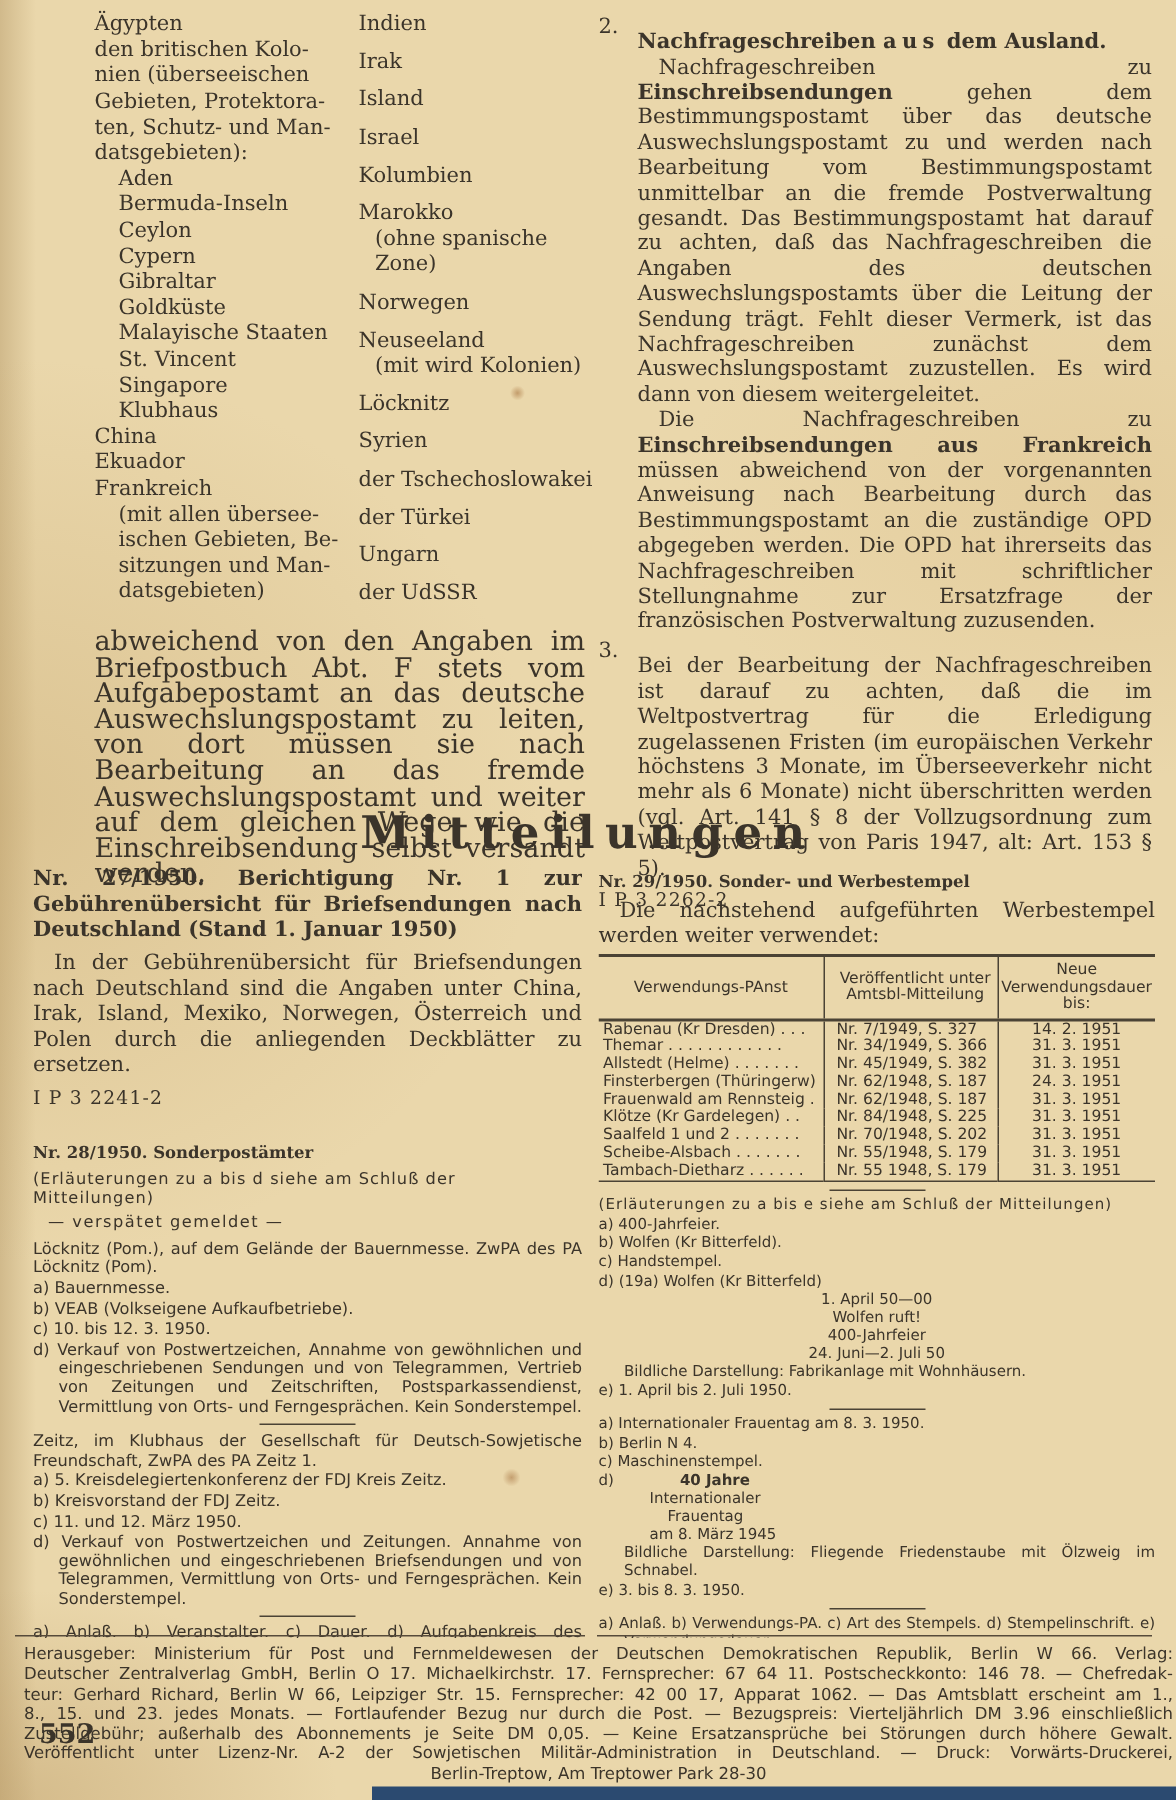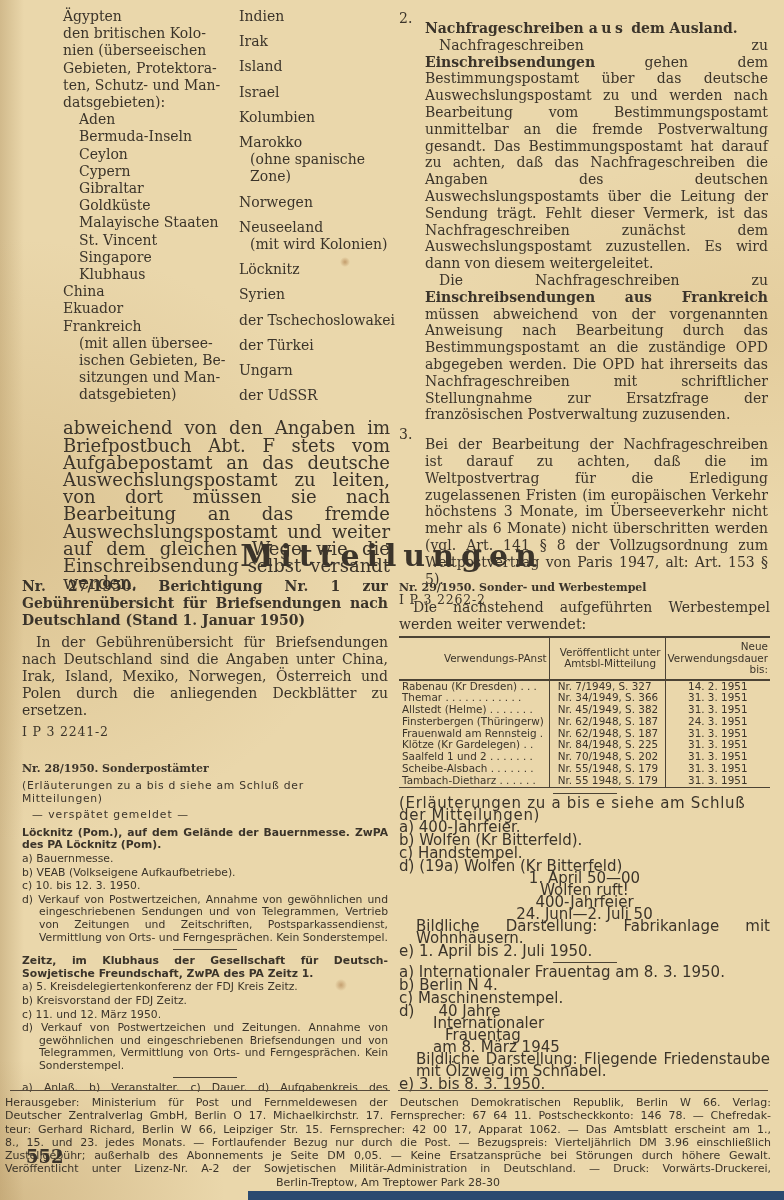--- a/index.html
+++ b/index.html
@@ -36,47 +36,47 @@
   
   .mit-title{position:absolute;top:538px;left:0;width:100%;text-align:center;
     font-size:30px;font-weight:bold;letter-spacing:7px;}
   .mit-col{position:absolute;top:578px;max-height:514px;overflow:hidden;}
   .mit-left{left:22px;width:366px;}
   .mit-right{left:399px;width:371px;}
   .h-bold{font-weight:bold;font-size:14px;line-height:17px;text-align:justify;}
   .h-bold2{font-weight:bold;font-size:11px;line-height:19px;margin-top:20px;}
   .par{font-size:14px;line-height:17px;text-align:justify;text-indent:14px;margin-top:5px;}
   .sm{font-family:"DejaVu Sans",sans-serif;font-size:10.8px;line-height:12.6px;}
-  .smr{font-family:"DejaVu Sans",sans-serif;font-size:15px;line-height:11.9px;}
+  .smr{font-family:"DejaVu Sans",sans-serif;font-size:10px;line-height:11.9px;}
   .sperr-note{letter-spacing:.7px;margin-top:2px;}
   .late{letter-spacing:1px;margin:4px 0 4px 10px;}
-  .sm-title{font-weight:bold;margin-top:5px;text-align:justify;}
+  .sm-title{font-weight:normal;margin-top:5px;text-align:justify;}
   .sm-item{padding-left:17px;text-indent:-17px;text-align:justify;margin-top:1px;}
   .hang{padding-left:17px;text-indent:-17px;text-align:justify;margin-top:3px;}
   .divider{width:64px;border-top:1px solid #4b4335;margin:5px auto 4px auto;}
   
   table.wst{width:100%;border-collapse:collapse;margin-top:4px;
     font-family:"DejaVu Sans",sans-serif;font-size:10.4px;color:#3b342a;
     border-top:2px solid #4b4335;border-bottom:1.5px solid #4b4335;}
-  table.wst th{font-weight:normal;text-align:right;white-space:pre-line;
+  table.wst th{font-weight:normal;text-align:center;white-space:pre-line;
     border-bottom:2px solid #4b4335;padding:3px 2px;line-height:11.5px;}
   table.wst td{padding:0 3px;line-height:11.8px;height:11.8px;}
   table.wst th+th, table.wst td+td{border-left:1px solid #4b4335;}
   .c-name{width:44%;}
   .c-pub{width:33%;text-align:left;padding-left:8px!important;}
   .c-date{width:23%;text-align:center;}
   .stamp1{width:220px;margin:0 auto;text-align:center;}
   .bild{padding-left:17px;text-align:justify;}
-  .s2l0{padding-left:24px;}
+  .s2l0{padding-left:44px;font-weight:bold;}
   .s2a{padding-left:34px;}
   .s2b{padding-left:46px;}
   
   .rule-left{position:absolute;top:1090px;left:10px;width:380px;border-top:1px solid #564a3a;}
   .rule-right{position:absolute;top:1090px;left:398px;width:370px;border-top:1px solid #564a3a;}
-  .footer{position:absolute;left:5px;top:1096px;width:766px;
+  .footer{position:absolute;left:16px;top:1096px;width:766px;
     font-family:"DejaVu Sans",sans-serif;font-size:11px;line-height:13.3px;}
   .f-line{text-align:justify;text-align-last:justify;}
   .f-center{text-align:center;}
   .page-num{position:absolute;left:26px;top:1146px;font-size:18px;font-weight:bold;}
   .scan-bar{position:absolute;left:248px;bottom:0;width:536px;height:9px;}
 </style>
 </head>
 <body>
 
 <div class="page">

